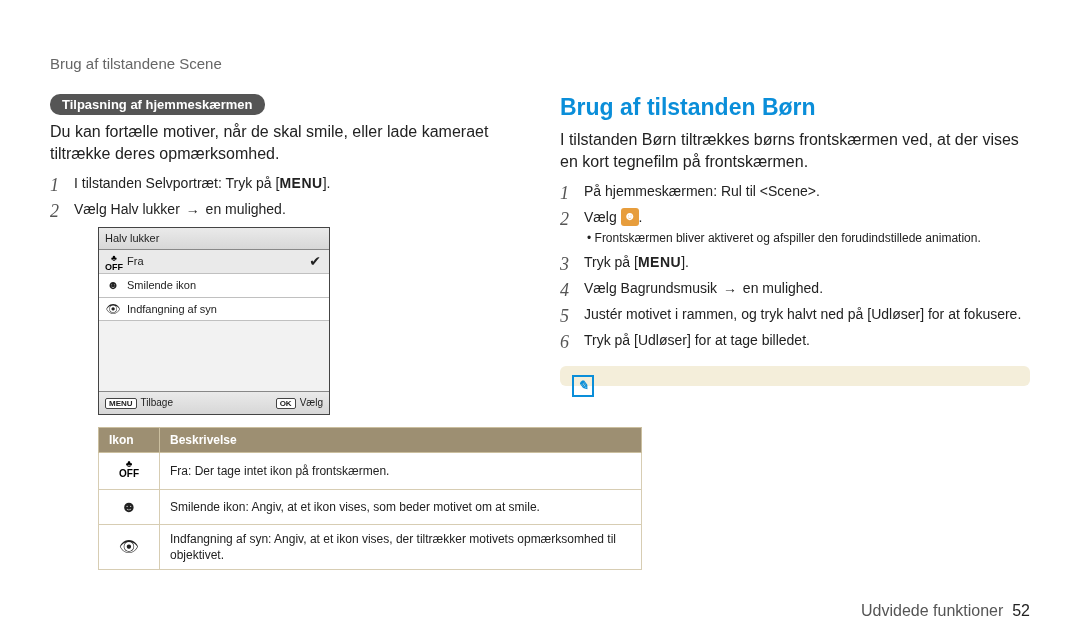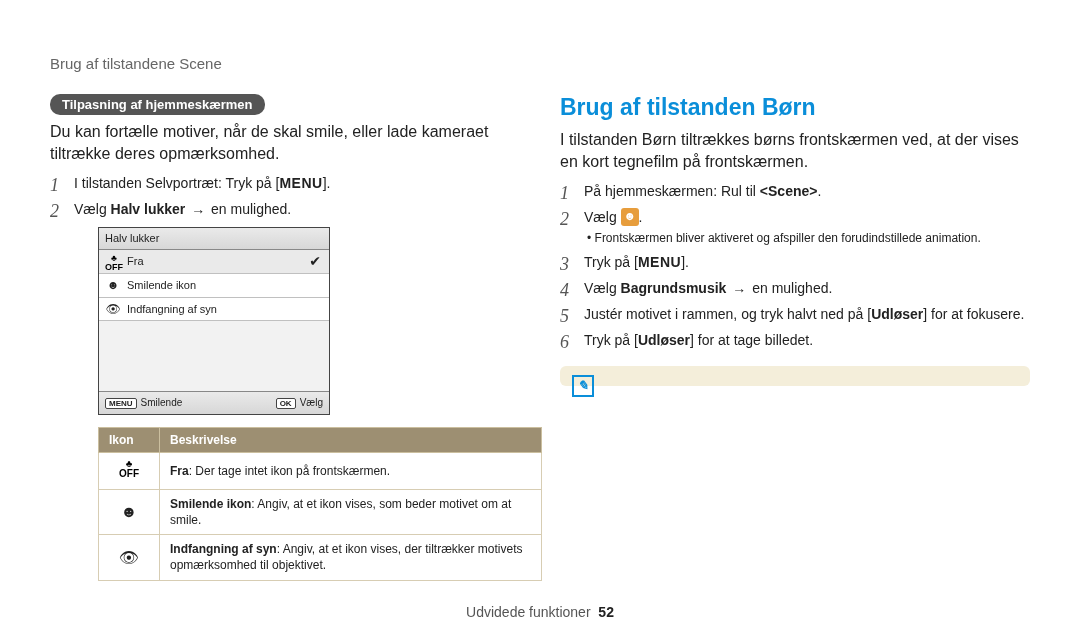--- a/index.html
+++ b/index.html
@@ -70,21 +70,21 @@
     font-family: Georgia, serif;
     font-style: italic;
     font-size: 18px;
     color: #555;
   }
   .menu-token {
     font-family: Arial, sans-serif;
     font-weight: 700;
     letter-spacing: 0.5px;
   }
-  .bold { font-weight: 700; }
+  .bold { font-weight: 400; }
   .arrow { padding: 0 2px; }
 
   
   .mock {
     margin: 8px 0 0 24px;
     width: 230px;
     border: 1px solid #444;
     font-size: 11px;
     background: #f2f2f2;
   }
@@ -138,21 +138,21 @@
     padding: 0 3px;
     font-size: 8px;
     border-radius: 2px;
     margin-right: 4px;
     font-weight: bold;
   }
 
   
   table.icon-table {
     margin: 12px 0 0 24px;
-    width: 444px;
+    width: 544px;
     border-collapse: collapse;
     font-size: 12px;
   }
   table.icon-table th {
     background: #9d8f72;
     color: #fff;
     font-weight: 600;
     text-align: left;
     padding: 4px 10px;
     border: 1px solid #cbbf9f;
@@ -215,22 +215,22 @@
     position: relative;
   }
   .inline-icon::after {
     content: "☻";
     color: #fff;
     font-size: 12px;
     position: absolute;
     left: 3px; top: 0;
   }
   .footer {
-    text-align: center;
-    font-size: 14px;
+    text-align: right;
+    font-size: 16px;
     color: #555;
     padding: 8px 0 10px 0;
   }
   .ft-strong { color:#222; }
   .off-icon {
     font-size: 9px;
     line-height: 1;
     display: inline-block;
     font-weight: bold;
     font-family: Arial, sans-serif;
@@ -267,21 +267,21 @@
             <div class="mock-item">
               <span class="mock-icon">☻</span>
               <span>Smilende ikon</span>
             </div>
             <div class="mock-item">
               <span class="mock-icon">👁</span>
               <span>Indfangning af syn</span>
             </div>
             <div class="mock-body"></div>
             <div class="mock-footer">
-              <span><span class="mock-btn">MENU</span><span>Smilende</span></span>
+              <span><span class="mock-btn">MENU</span><span>Tilbage</span></span>
               <span><span class="mock-btn">OK</span><span>Vælg</span></span>
             </div>
           </div>
 
           
           <table class="icon-table">
             <tbody>
                 <tr>
               <th>Ikon</th>
               <th>Beskrivelse</th>

